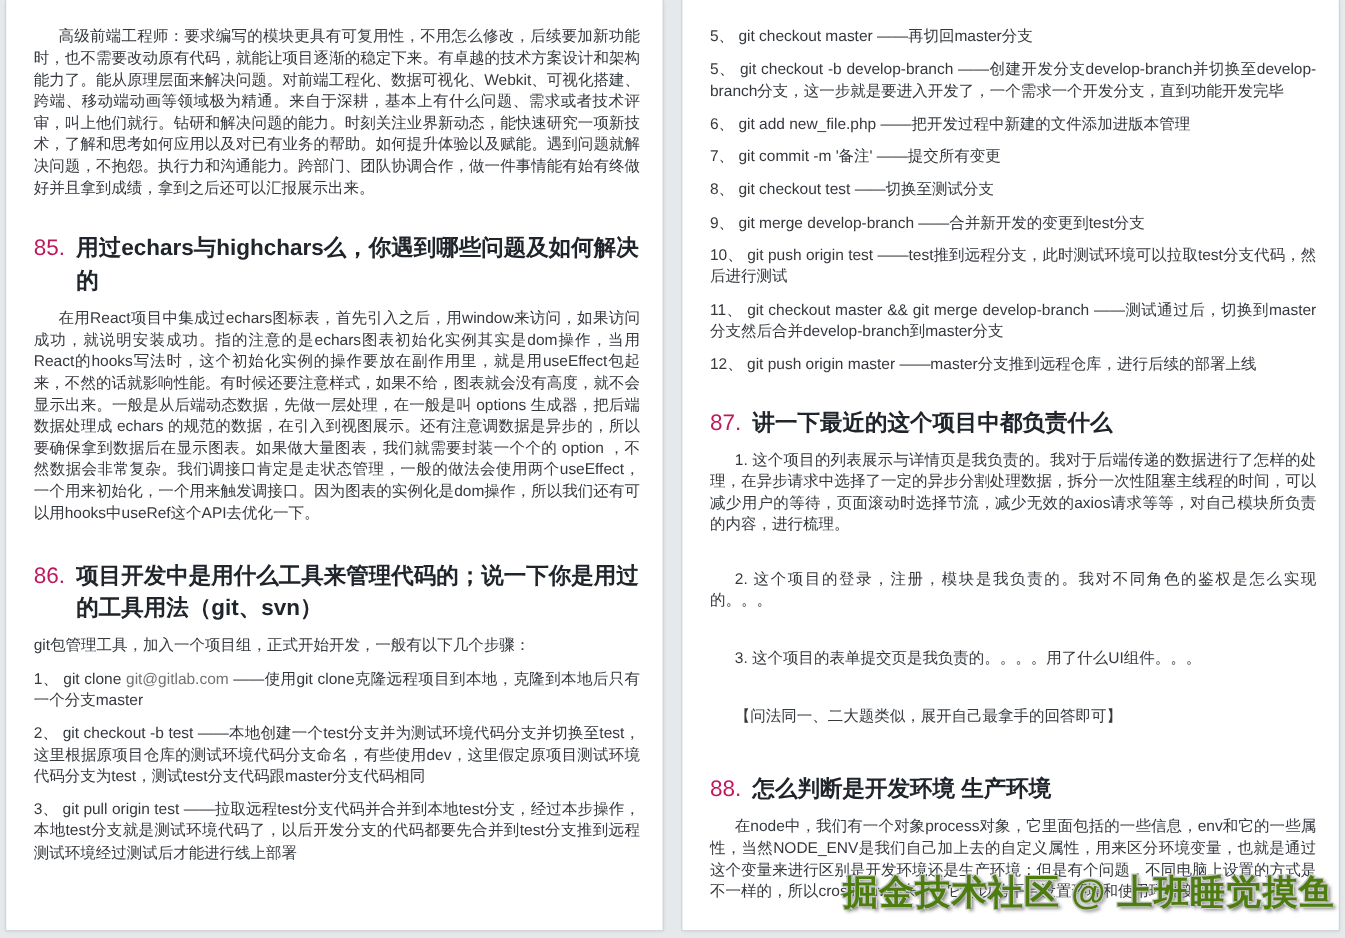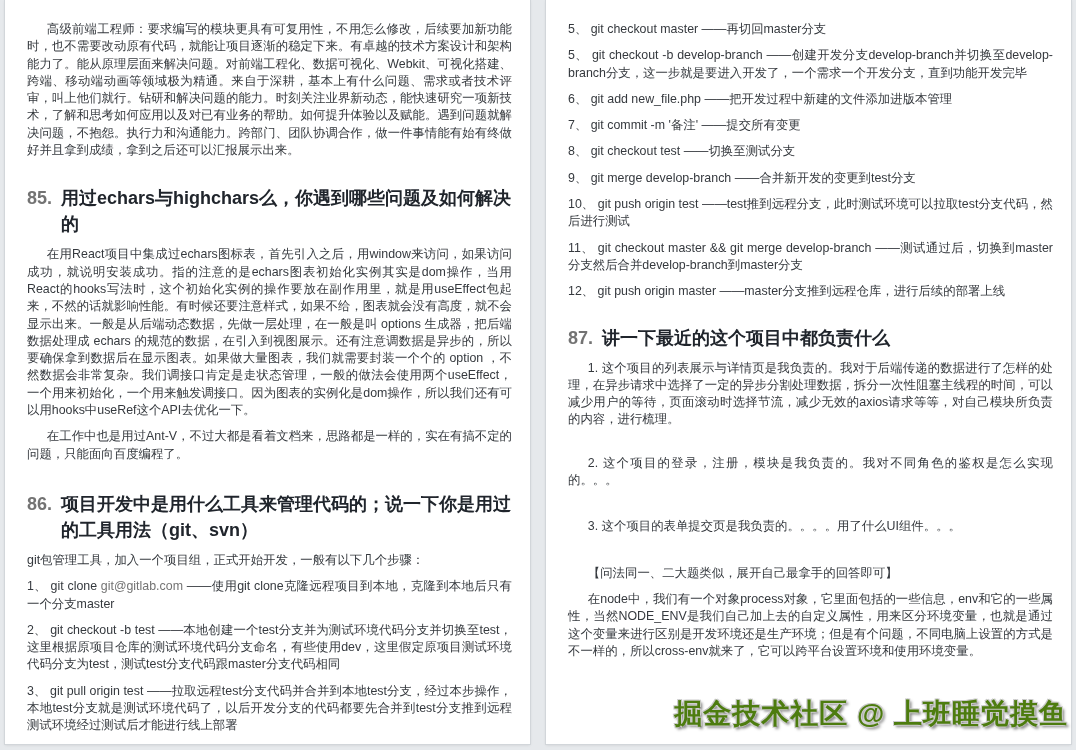--- a/index.html
+++ b/index.html
@@ -34,22 +34,22 @@
   .h{
     display:flex;
     margin:26px 0 0 0;
     font-size:18px;
     line-height:26px;
     font-weight:700;
     color:#20252c;
     text-align:left;
   }
   .h .num{
-    color:#737373;
-    font-weight:700;
+    color:#be185d;
+    font-weight:400;
     flex:0 0 auto;
     margin-right:9px;
   }
   .h .ht{flex:1 1 auto;}
   .h86{margin-top:28px;}
   .item{margin-top:9px; text-align:justify;}
   .link{color:#737373; text-decoration:none; cursor:pointer;}
   .sp-lg{margin-top:26px;}
   .sp-xl{margin-top:29px;}
   .h87{margin-top:24px;}
@@ -77,21 +77,20 @@
 <div class="doc">
 
   <div class="page">
     <p class="para indent">高级前端工程师：要求编写的模块更具有可复用性，不用怎么修改，后续要加新功能时，也不需要改动原有代码，就能让项目逐渐的稳定下来。有卓越的技术方案设计和架构能力了。能从原理层面来解决问题。对前端工程化、数据可视化、Webkit、可视化搭建、跨端、移动端动画等领域极为精通。来自于深耕，基本上有什么问题、需求或者技术评审，叫上他们就行。钻研和解决问题的能力。时刻关注业界新动态，能快速研究一项新技术，了解和思考如何应用以及对已有业务的帮助。如何提升体验以及赋能。遇到问题就解决问题，不抱怨。执行力和沟通能力。跨部门、团队协调合作，做一件事情能有始有终做好并且拿到成绩，拿到之后还可以汇报展示出来。</p>
 
     <h2 class="h">
       <span class="num">85.</span>
       <span class="ht">用过echars与highchars么，你遇到哪些问题及如何解决的</span>
     </h2>
     <p class="para indent">在用React项目中集成过echars图标表，首先引入之后，用window来访问，如果访问成功，就说明安装成功。指的注意的是echars图表初始化实例其实是dom操作，当用React的hooks写法时，这个初始化实例的操作要放在副作用里，就是用useEffect包起来，不然的话就影响性能。有时候还要注意样式，如果不给，图表就会没有高度，就不会显示出来。一般是从后端动态数据，先做一层处理，在一般是叫 options 生成器，把后端数据处理成 echars 的规范的数据，在引入到视图展示。还有注意调数据是异步的，所以要确保拿到数据后在显示图表。如果做大量图表，我们就需要封装一个个的 option ，不然数据会非常复杂。我们调接口肯定是走状态管理，一般的做法会使用两个useEffect，一个用来初始化，一个用来触发调接口。因为图表的实例化是dom操作，所以我们还有可以用hooks中useRef这个API去优化一下。</p>
-    <p class="para indent">在工作中也是用过Ant-V，不过大都是看着文档来，思路都是一样的，实在有搞不定的问题，只能面向百度编程了。</p>
 
     <h2 class="h h86">
       <span class="num">86.</span>
       <span class="ht">项目开发中是用什么工具来管理代码的；说一下你是用过的工具用法（git、svn）</span>
     </h2>
     <p class="para">git包管理工具，加入一个项目组，正式开始开发，一般有以下几个步骤：</p>
     <p class="item"><span>1、 git clone </span><a class="link">git@gitlab.com</a><span> ——使用git clone克隆远程项目到本地，克隆到本地后只有一个分支master</span></p>
     <p class="item">2、 git checkout -b test ——本地创建一个test分支并为测试环境代码分支并切换至test，这里根据原项目仓库的测试环境代码分支命名，有些使用dev，这里假定原项目测试环境代码分支为test，测试test分支代码跟master分支代码相同</p>
     <p class="item">3、 git pull origin test ——拉取远程test分支代码并合并到本地test分支，经过本步操作，本地test分支就是测试环境代码了，以后开发分支的代码都要先合并到test分支推到远程测试环境经过测试后才能进行线上部署</p>
   </div>
@@ -109,19 +108,23 @@
 
     <h2 class="h h87">
       <span class="num">87.</span>
       <span class="ht">讲一下最近的这个项目中都负责什么</span>
     </h2>
     <p class="para indent">1. 这个项目的列表展示与详情页是我负责的。我对于后端传递的数据进行了怎样的处理，在异步请求中选择了一定的异步分割处理数据，拆分一次性阻塞主线程的时间，可以减少用户的等待，页面滚动时选择节流，减少无效的axios请求等等，对自己模块所负责的内容，进行梳理。</p>
     <p class="para indent sp-lg">2. 这个项目的登录，注册，模块是我负责的。我对不同角色的鉴权是怎么实现的。。。</p>
     <p class="para indent sp-xl">3. 这个项目的表单提交页是我负责的。。。。用了什么UI组件。。。</p>
     <p class="para indent sp-xl">【问法同一、二大题类似，展开自己最拿手的回答即可】</p>
 
+    <h2 class="h h88">
+      <span class="num">88.</span>
+      <span class="ht">怎么判断是开发环境 生产环境</span>
+    </h2>
     <p class="para indent">在node中，我们有一个对象process对象，它里面包括的一些信息，env和它的一些属性，当然NODE_ENV是我们自己加上去的自定义属性，用来区分环境变量，也就是通过这个变量来进行区别是开发环境还是生产环境；但是有个问题，不同电脑上设置的方式是不一样的，所以cross-env就来了，它可以跨平台设置环境和使用环境变量。</p>
 
   </div>
 
 </div>
 
 <div class="watermark">掘金技术社区 @ 上班睡觉摸鱼</div>
 
 </body></html>

